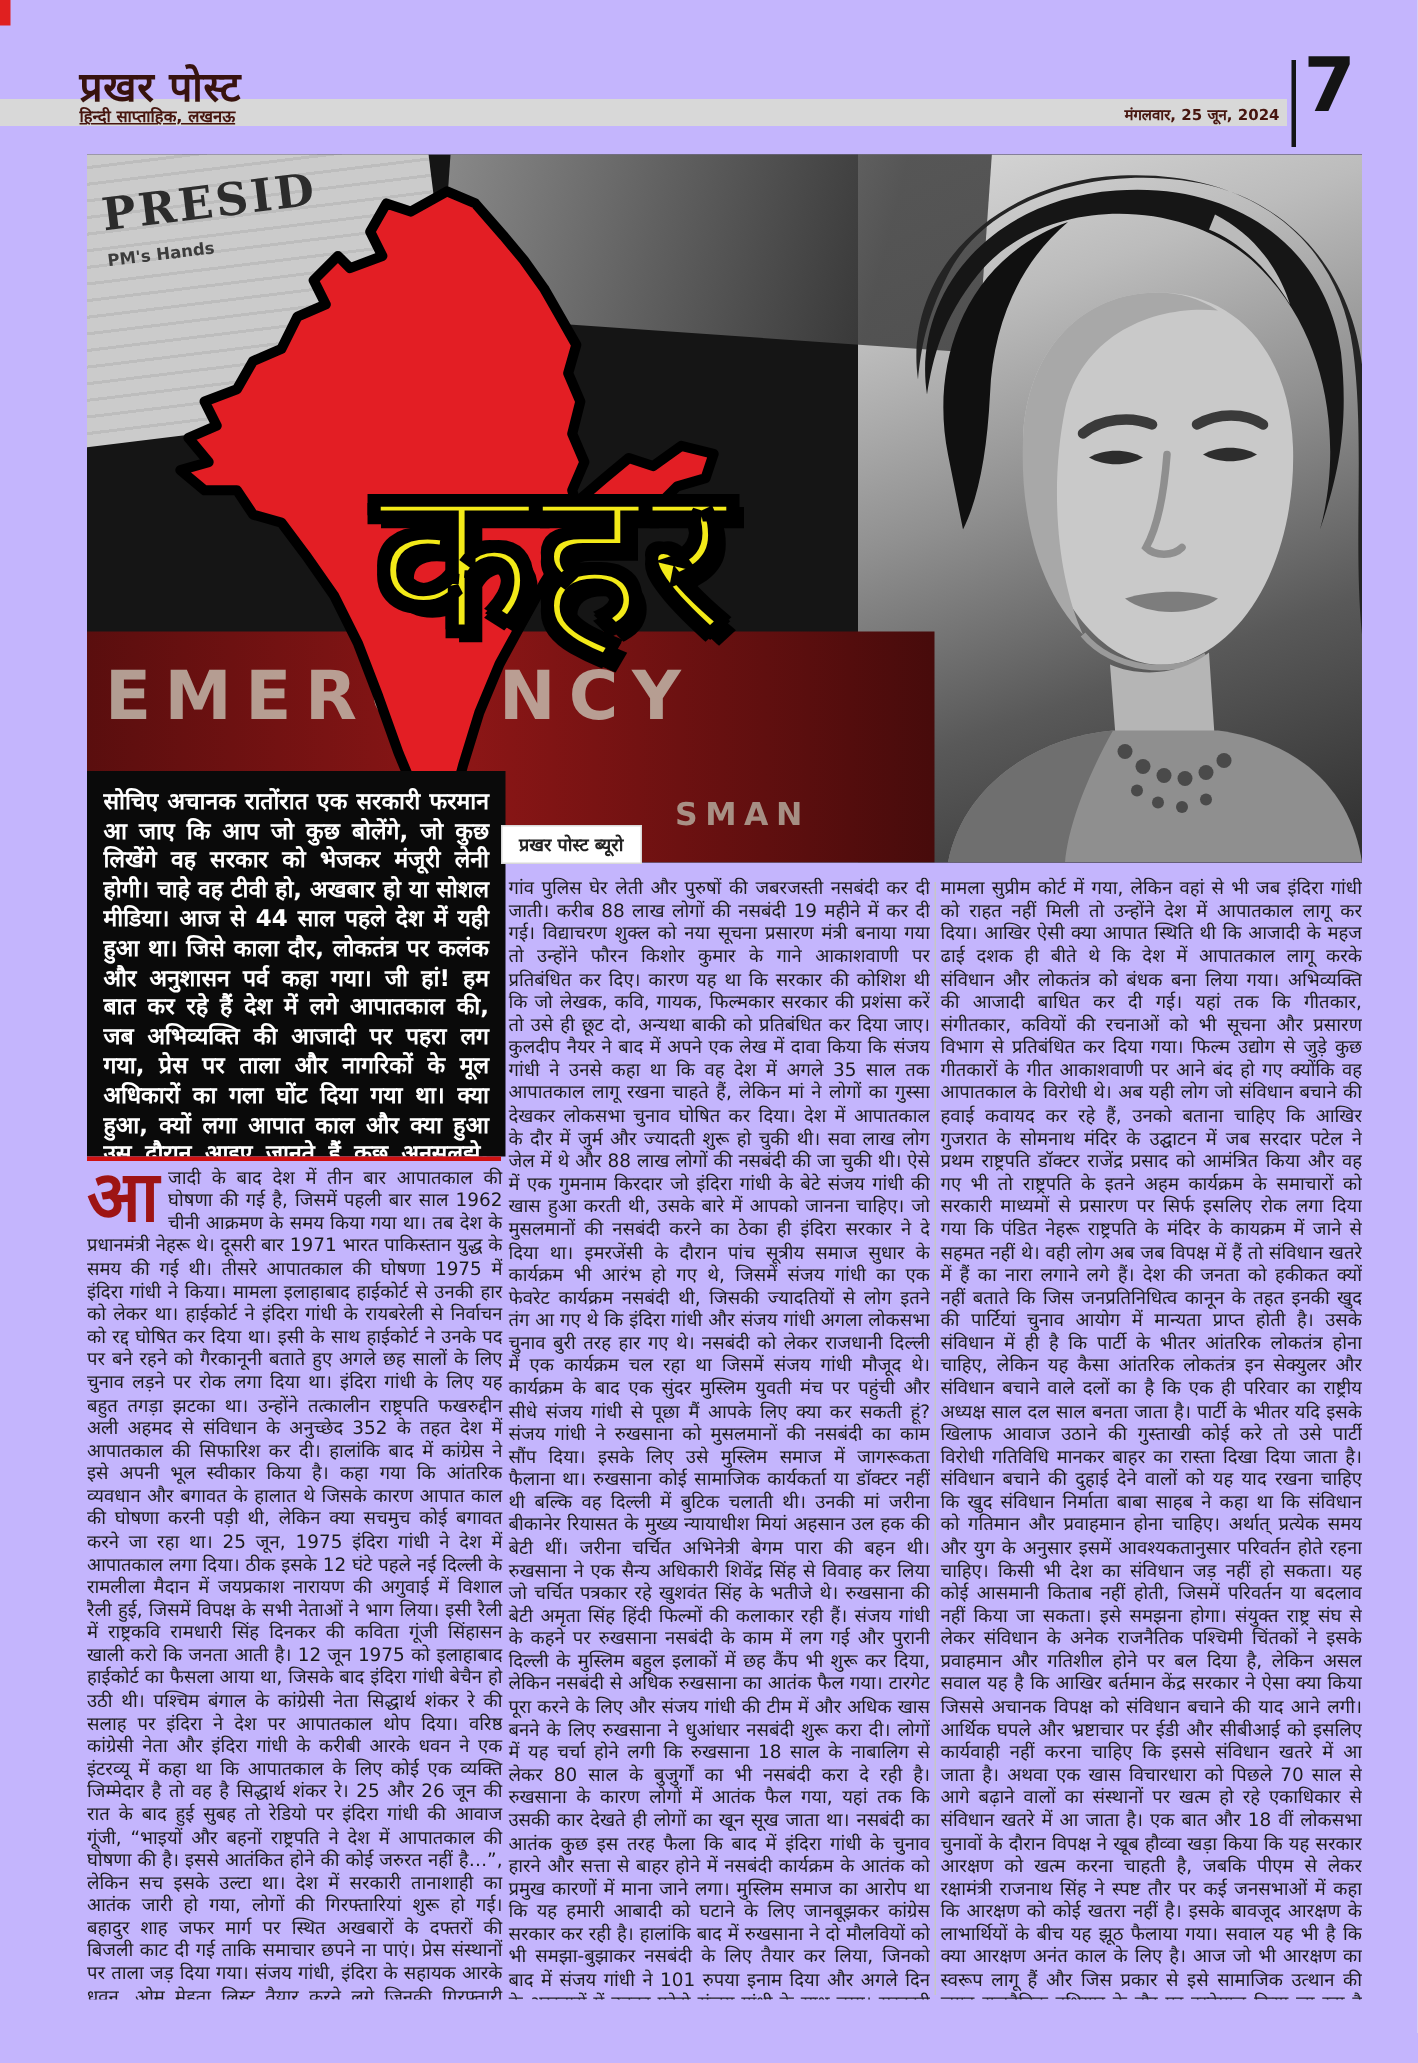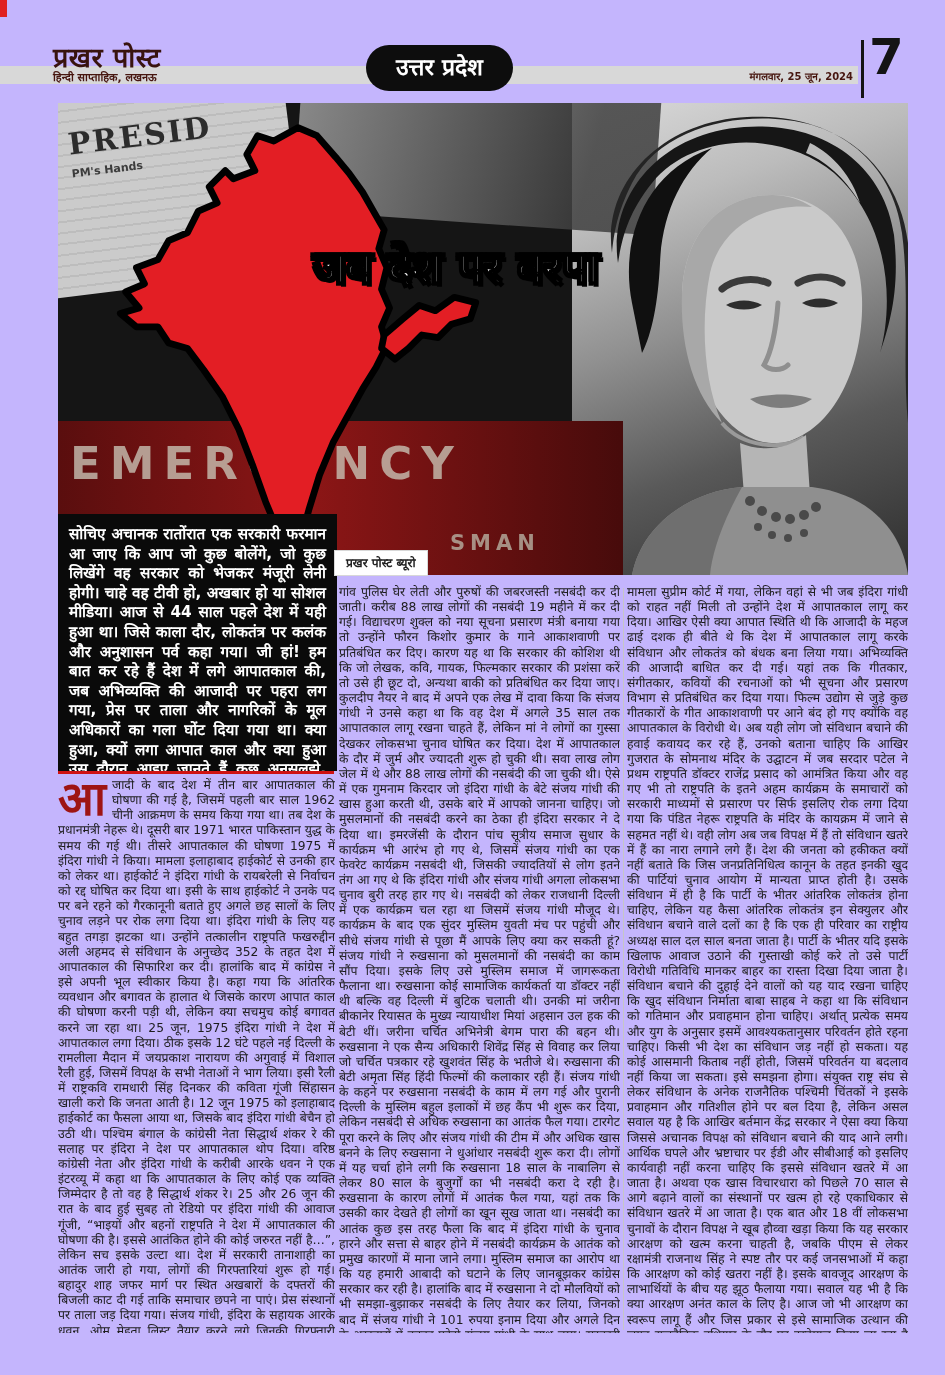--- a/index.html
+++ b/index.html
@@ -2,21 +2,21 @@
 <html><head>
 <meta charset="utf-8">
 <style>
   html,body{margin:0;padding:0;background:#e8e8e8;}
   .page{position:relative;width:945px;height:1375px;background:#c4b5fd;overflow:hidden;
         font-family:"DejaVu Sans","Liberation Sans",sans-serif;}
   
   .corner-mark{position:absolute;left:0;top:0;width:7px;height:17px;background:#e02020;}
   .gray-band{position:absolute;left:0;top:66px;width:858px;height:18px;background:#d8d8d8;}
   .masthead-logo{position:absolute;left:53px;top:38px;font-size:27px;font-weight:800;color:#38130e;letter-spacing:.5px;}
-  .masthead-tagline{position:absolute;left:53px;top:69px;font-size:11px;font-weight:700;color:#47160f;}
+  .masthead-tagline{position:absolute;left:53px;top:69px;font-size:11px;font-weight:700;color:#47160f;text-decoration:underline;}
   .section-badge{position:absolute;left:366px;top:45px;background:#0d0d0d;color:#fff;font-size:23px;
         font-weight:800;padding:5px 30px 9px;border-radius:26px;}
   .issue-date{position:absolute;right:92px;top:69px;font-size:10px;font-weight:700;color:#47160f;}
   .pageno-bar{position:absolute;left:861px;top:40px;width:3px;height:58px;background:#141414;}
   .page-number{position:absolute;left:869px;top:32px;font-size:50px;font-weight:700;color:#141414;line-height:1;}
   
   .feature{position:absolute;left:58px;top:103px;width:850px;height:472px;background:#151515;overflow:hidden;}
   .clip1{position:absolute;left:-18px;top:-14px;width:255px;height:195px;background:
       repeating-linear-gradient(#cbcbcb 0 9px,#bdbdbd 9px 11px);transform:rotate(-7deg);
       color:#2c2c2c;padding:26px 10px 0 34px;box-sizing:border-box;}
@@ -57,21 +57,20 @@
 </style>
 </head>
 <body>
 
 <div class="page">
 
   <div class="corner-mark"></div>
   <div class="gray-band"></div>
   <div class="masthead-logo">प्रखर पोस्ट</div>
   <div class="masthead-tagline">हिन्दी साप्ताहिक, लखनऊ</div>
-  <div class="section-badge">उत्तर प्रदेश</div>
   <div class="issue-date">मंगलवार, 25 जून, 2024</div>
   <div class="pageno-bar"></div>
   <div class="page-number">7</div>
 
   <div class="feature">
     <div class="crowd"></div>
     <div class="clip1">
       <div class="big">PRESID</div>
       <div class="small">PM's Hands</div>
     </div>
@@ -80,21 +79,21 @@
     <div class="emergency-text">EMERGENCY</div>
     <div class="sman-text">SMAN</div>
 
     <div class="map-wrap">
       <svg viewBox="0 0 300 330" width="404" height="460" preserveAspectRatio="xMidYMid meet">
         <path d="M150,8 L132,18 L120,14 L112,28 L118,40 L102,46 L96,40 L84,52 L90,64 L76,70 L68,86 L54,92 L46,106 L30,112 L36,124 L22,130 L32,142 L18,146 L30,156 L46,156 L54,168 L68,172 L80,188 L94,208 L106,232 L116,258 L126,286 L136,310 L144,322 L152,314 L158,292 L166,266 L176,242 L188,220 L198,202 L208,186 L216,170 L212,156 L218,142 L212,128 L216,112 L210,98 L214,84 L206,70 L198,56 L188,42 L178,30 L164,14 Z" fill="#e31e24" stroke="#000" stroke-width="5" stroke-linejoin="round"></path>
         <path d="M214,162 L228,150 L240,140 L252,144 L266,134 L282,138 L278,150 L264,154 L254,164 L242,162 L232,172 L222,180 L212,172 Z" fill="#e31e24" stroke="#000" stroke-width="5" stroke-linejoin="round"></path>
       </svg>
     </div>
 
-    <div class="headline1">जब देश पर बरपा</div>
+    <div class="headline2">कहर</div>
 
     <div class="portrait">
       <svg viewBox="0 0 336 472" width="336" height="472">
         <rect x="0" y="0" width="336" height="472" fill="none"></rect>
 
         <path d="M40,150 C30,80 90,18 175,14 C260,10 320,55 330,130 C338,190 330,260 336,320 L336,200 L336,140 C330,90 300,40 240,22 C180,5 90,20 60,80 C45,110 42,130 40,150 Z" fill="#242424"></path>
         <path d="M46,160 C36,95 86,30 172,24 C252,18 312,62 322,132 C328,186 318,220 308,250 C322,200 318,120 262,70 C210,26 120,30 80,80 C56,110 50,135 46,160 Z" fill="#161616"></path>
         <path d="M60,200 C48,140 70,70 140,45 C110,70 90,110 88,160 C86,200 80,230 70,250 Z" fill="#101010"></path>
 
         <path d="M238,40 C262,52 280,74 288,100 C276,80 258,60 234,50 Z" fill="#cdcdcd" opacity="0.9"></path>

